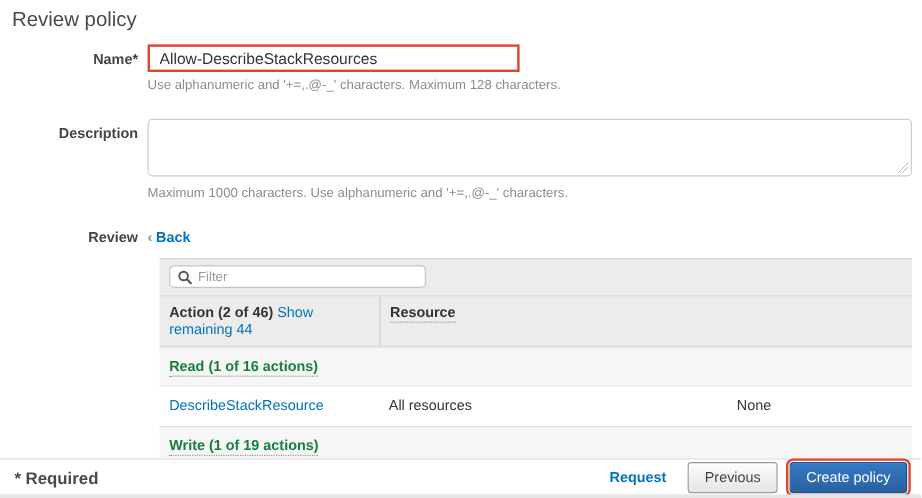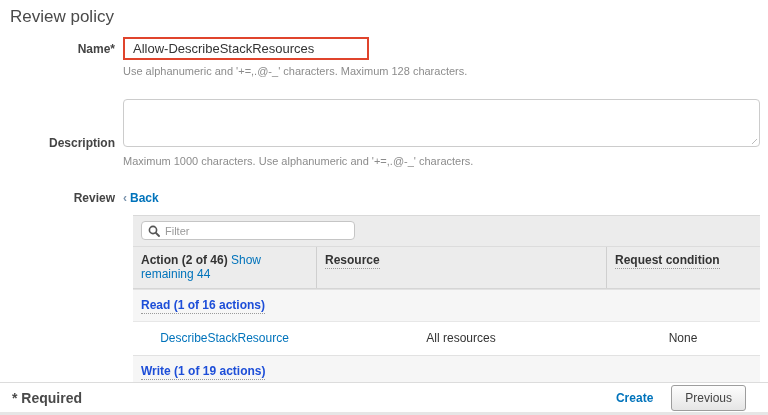--- a/index.html
+++ b/index.html
@@ -24,36 +24,36 @@
     width: 115px;
     text-align: right;
     font-weight: bold;
     font-size: 12px;
     color: #444;
     padding-top: 5px;
     flex: 0 0 115px;
   }
   .form-control { margin-left: 8px; }
   .name-input {
-    width: 246px;
+    width: 310px;
     height: 23px;
     border: 2px solid #e0442c;
     background: #fff;
     font-family: "Liberation Sans", sans-serif;
     font-size: 13px;
     color: #333;
     padding: 2px 8px;
     outline: none;
   }
   .helper {
     font-size: 11px;
     color: #8c8c8c;
     margin: 5px 0 0 123px;
   }
-  .row-gap-lg { margin-top: 22px; align-items: flex-end; }
+  .row-gap-lg { margin-top: 22px; }
   .desc-wrap { position: relative; }
   .desc-textarea {
     width: 637px;
     height: 48px;
     border: 1px solid #ccc;
     border-radius: 4px;
     resize: none;
     font-family: "Liberation Sans", sans-serif;
     font-size: 13px;
     padding: 4px 8px;
@@ -130,24 +130,24 @@
     color: #0073bb;
     text-decoration: none;
     cursor: pointer;
   }
   .group-row {
     background: #f6f6f6;
     border-top: 1px solid #e2e2e2;
     padding: 8px 8px 9px 8px;
     font-weight: bold;
     font-size: 12px;
-    color: #1d4ed8;
+    color: #15803d;
   }
   .data-row { border-top: 1px solid #e7e7e7; background: #fff; }
-  .data-row .cell { padding: 9px 8px 10px 8px; font-size: 12px; color: #333; text-align: center; }
+  .data-row .cell { padding: 9px 8px 10px 8px; font-size: 12px; color: #333; }
   
   .footer {
     position: absolute;
     left: 0; right: 0; bottom: 3px;
     height: 30px;
     background: #fff;
     border-top: 1px solid #dcdcdc;
     display: flex;
     align-items: center;
     padding: 0 12px;
@@ -222,21 +222,20 @@
         </svg>
         <input class="filter-input" type="text" placeholder="Filter" style="">
       </div>
     </div>
 
     <div class="tbl-grid tbl-header">
       <div class="cell"><span>Action (2 of 46)</span>
         <a class="link hdr-link">Show remaining 44</a>
       </div>
       <div class="cell"><span class="dotted">Resource</span></div>
-      <div class="cell"><span class="dotted">Request condition</span></div>
     </div>
 
     <div class="group-row"><span class="dotted">Read (1 of 16 actions)</span></div>
 
     <div class="tbl-grid data-row">
       <div class="cell"><a class="link">DescribeStackResource</a></div>
       <div class="cell">All resources</div>
       <div class="cell">None</div>
     </div>
 
@@ -247,17 +246,18 @@
       <div class="cell">All resources</div>
       <div class="cell">None</div>
     </div>
 
   </div>
 </div>
 
 <div class="footer">
   <span class="required-note">* Required</span>
   <div class="footer-actions">
-    <a class="link cancel-link">Create</a>
+    <a class="link cancel-link">Request</a>
     <button class="btn btn-secondary">Previous</button>
+    <button class="btn btn-primary">Create policy</button>
   </div>
 </div>
 <div class="bottom-strip"></div>
 
 </body></html>

